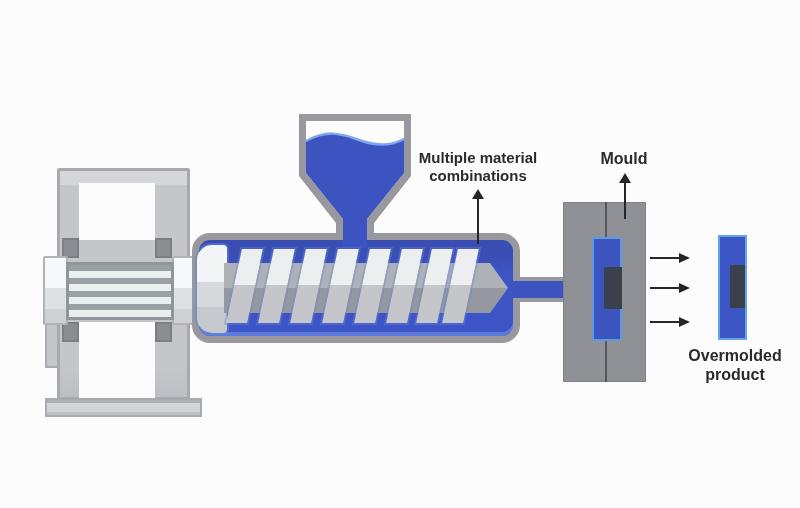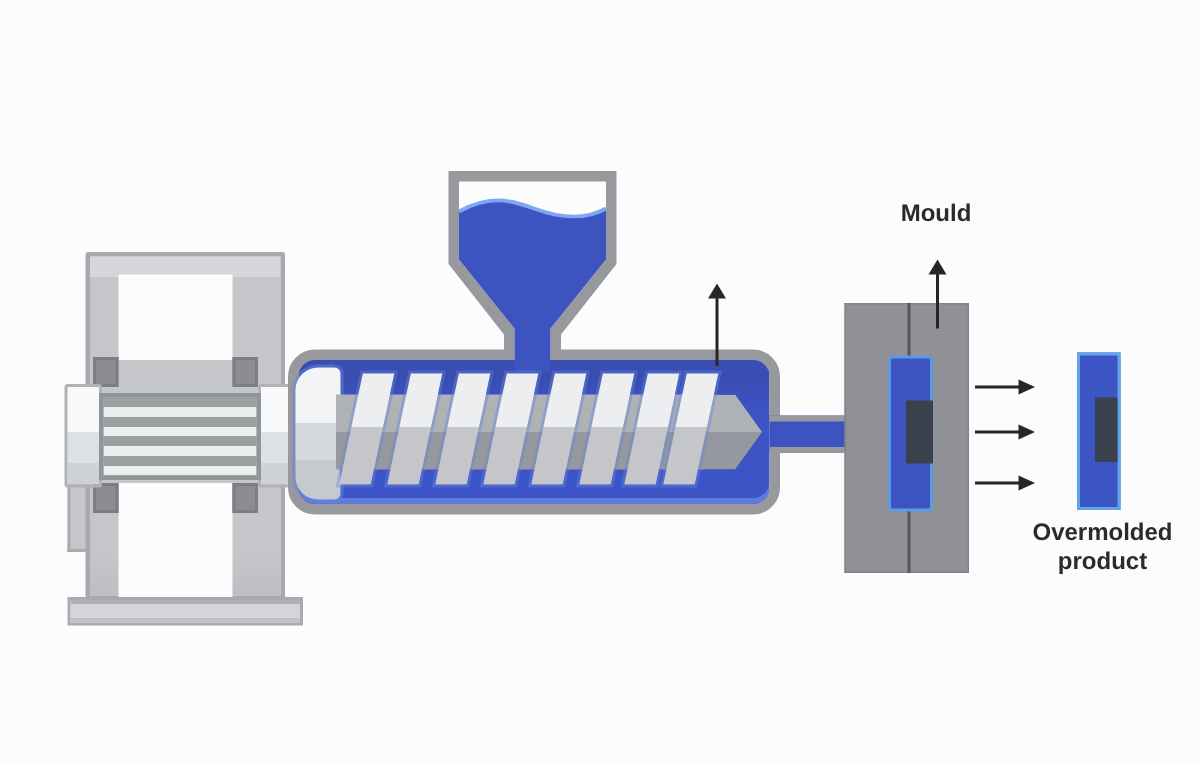--- a/index.html
+++ b/index.html
@@ -96,21 +96,21 @@
   .ua-mould     { left:619px; top:173px; height:46px; }
   .up-arrow .vline { position:absolute; left:5px; top:8px; width:2px; bottom:0; background:#26262A; }
   .up-arrow .vhead { position:absolute; left:0; top:0; width:0; height:0;
                      border-bottom:10px solid #26262A;
                      border-left:6px solid transparent; border-right:6px solid transparent; }
 
   
   .label { color:#2B2B2F; font-weight:bold; text-align:center; }
   .label span { display:block; }
   .label-materials { left:398px; top:149px; width:160px; font-size:15px; line-height:18px; }
-  .label-mould     { left:582px; top:134px; width:84px;  font-size:16px; line-height:18px; }
+  .label-mould     { left:582px; top:150px; width:84px;  font-size:16px; line-height:18px; }
   .label-product   { left:665px; top:346px; width:140px; font-size:16px; line-height:19px; }
 </style>
 </head>
 <body>
 
 <div class="stage">
 
   <div class="abs frame-ext"></div>
   <div class="abs frame-base"></div>
   <div class="abs frame-body"></div>
@@ -171,20 +171,24 @@
 
   <div class="abs up-arrow ua-materials">
     <span class="vhead"></span>
     <span class="vline"></span>
   </div>
   <div class="abs up-arrow ua-mould">
     <span class="vhead"></span>
     <span class="vline"></span>
   </div>
 
+  <div class="abs label label-materials">
+    <span>Multiple material</span>
+    <span>combinations</span>
+  </div>
   <div class="abs label label-mould">
     <span>Mould</span>
   </div>
   <div class="abs label label-product">
     <span>Overmolded</span>
     <span>product</span>
   </div>
 
 </div>
 

